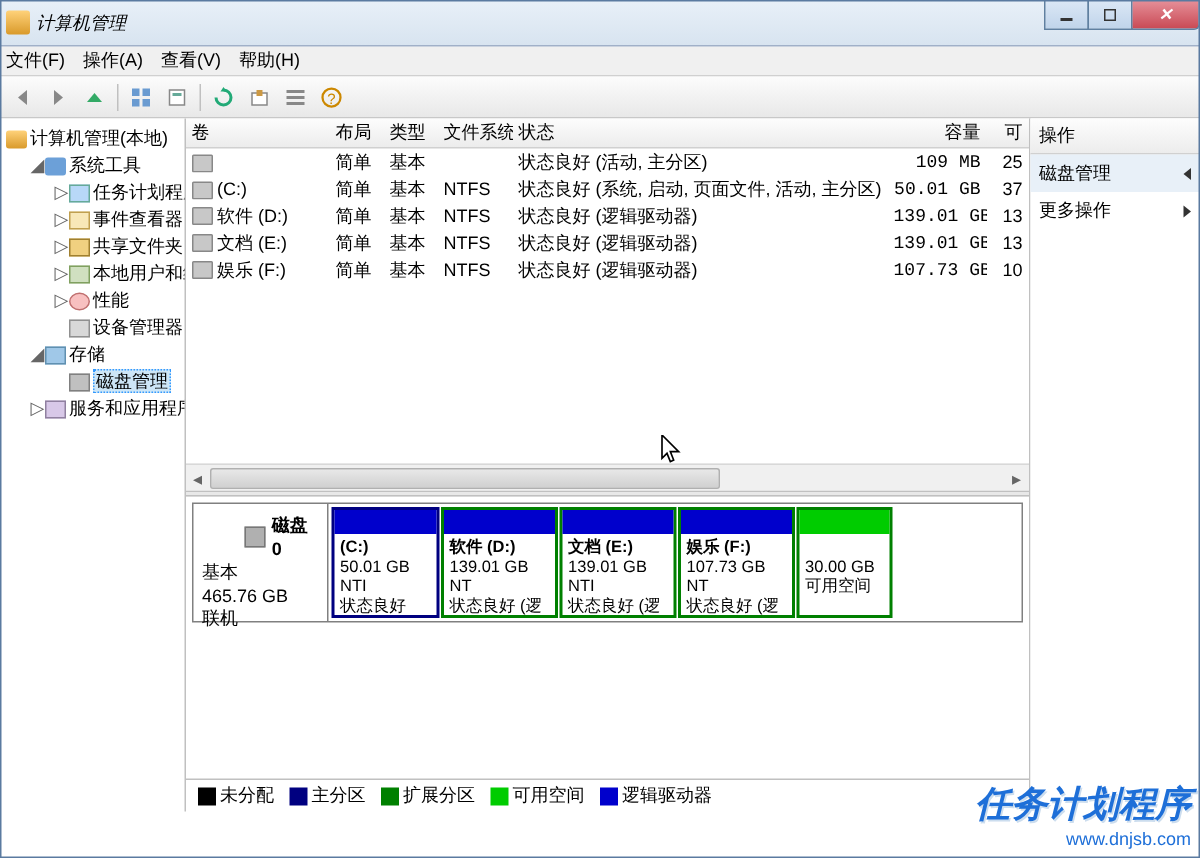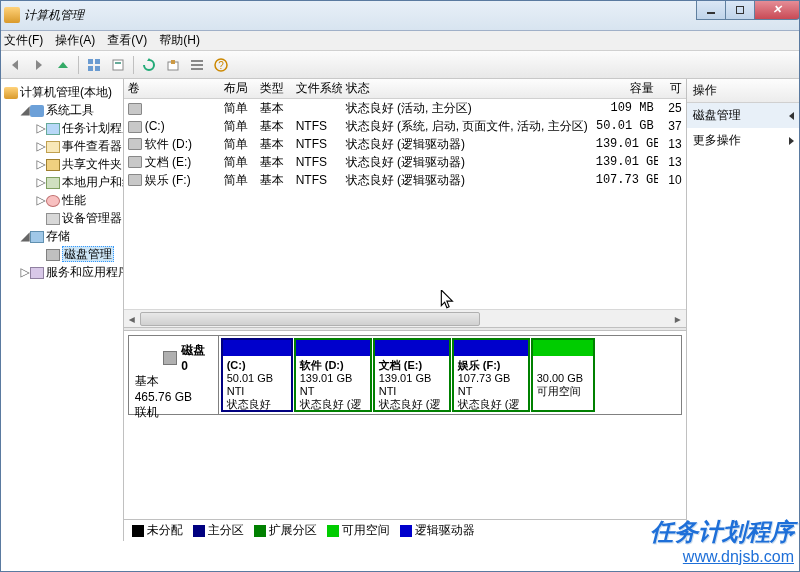--- a/index.html
+++ b/index.html
@@ -89,21 +89,21 @@
 
 .actions-panel{width:148px;font-size:12px;background:#fff;}
 .actions-head{background:linear-gradient(#fdfdfd,#ececec);padding:3px 6px;border-bottom:1px solid #d0d0d0;}
 .actions-item{padding:4px 6px;display:flex;justify-content:space-between;align-items:center;}
 .actions-item.sel{background:#e8f0f8;}
 .tri{border-left:5px solid #333;border-top:4px solid transparent;border-bottom:4px solid transparent;}
 
 
 .watermark{position:absolute;right:6px;bottom:6px;text-align:right;}
 .wm-main{font-size:24px;font-weight:bold;font-style:italic;color:#1e6fd8;text-shadow:1px 1px 0 #cde;}
-.wm-sub{font-size:16px;color:#1e6fd8;text-decoration:underline;}
+.wm-sub{font-size:12px;color:#1e6fd8;}
 
 
 .cursor-g{position:absolute;left:440px;top:290px;pointer-events:none;}
 .cursor-g svg{width:16px;height:20px;}
 
 
 .outer-border{position:absolute;inset:0;border:1px solid #5a7aa0;pointer-events:none;}
 </style>
 </head>
 <body>

